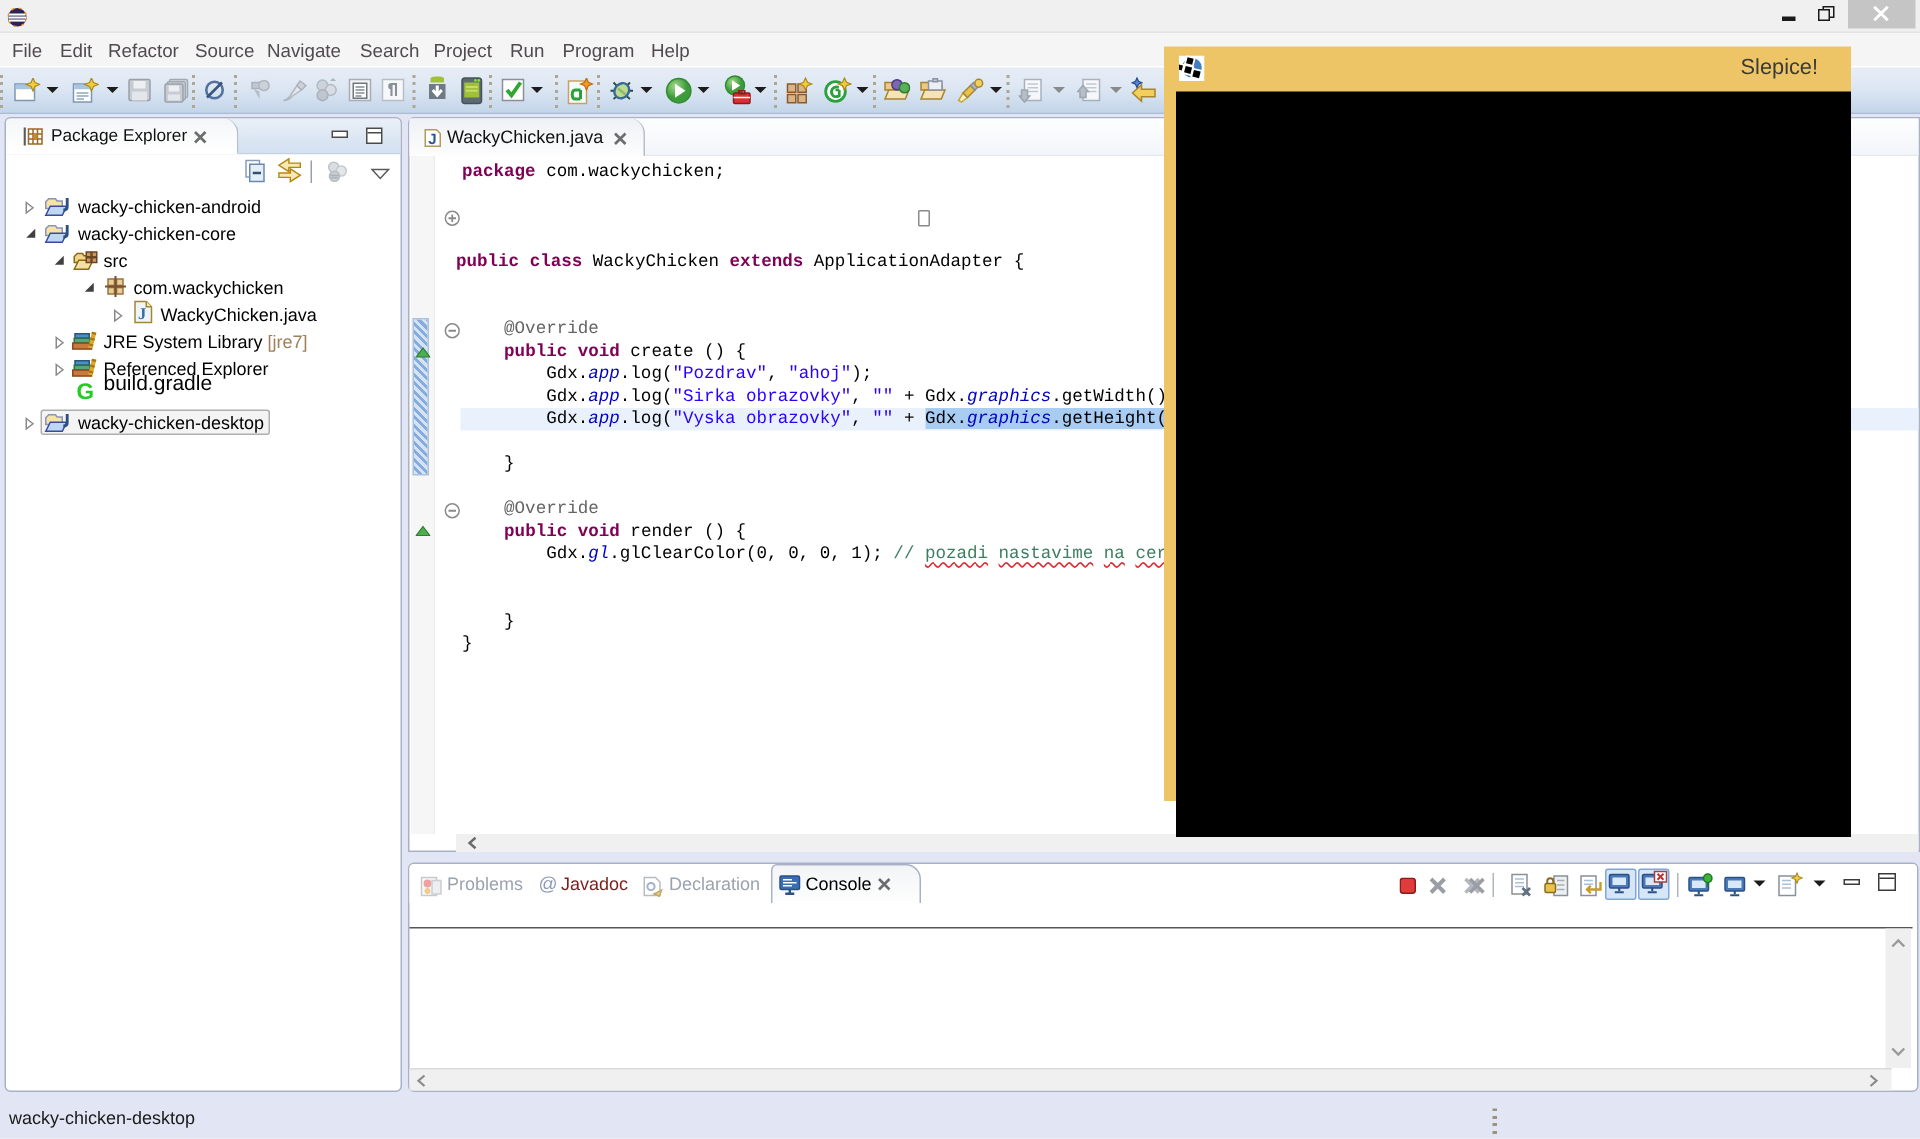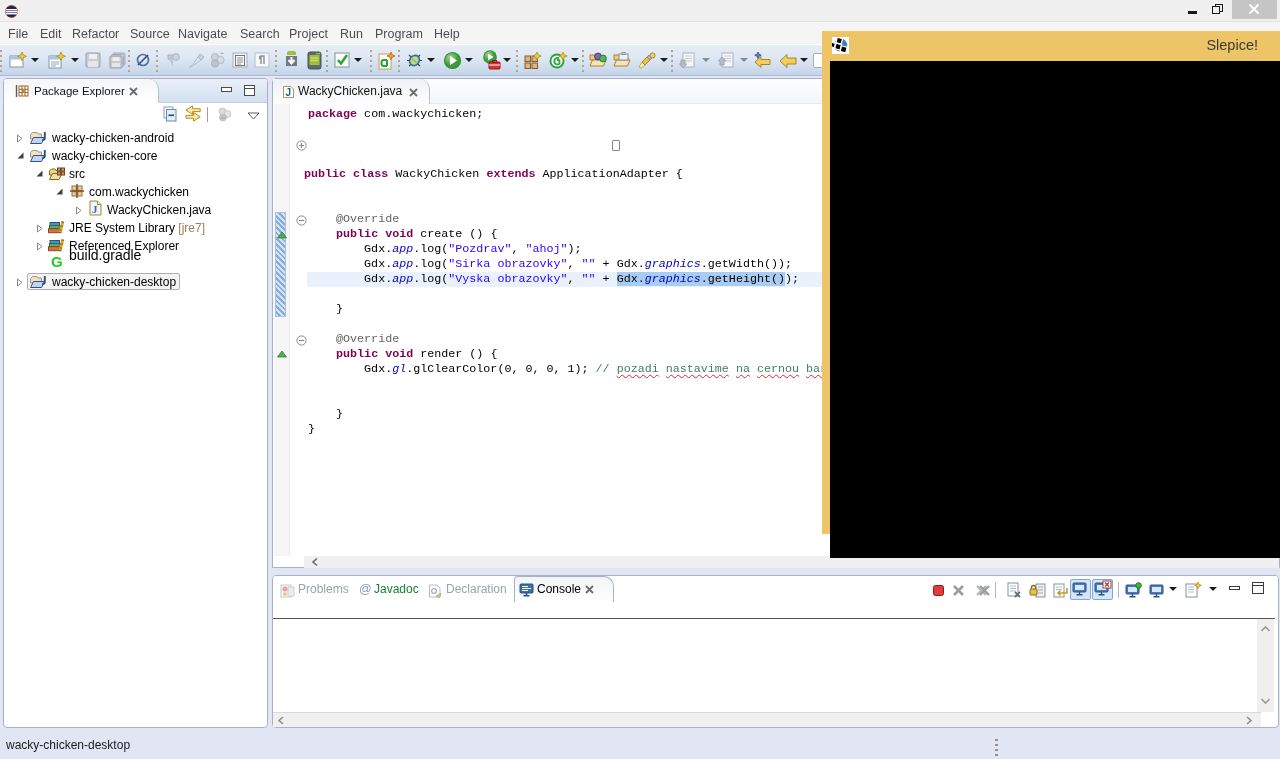--- a/index.html
+++ b/index.html
@@ -540,21 +540,21 @@
   <div class="abs" style="left:7px;top:8px;opacity:.65">
       <svg width="15" height="15">
         <rect x="1" y="1" width="10" height="12" fill="#F2F3F5" stroke="#A8AEB6"></rect>
         <circle cx="5" cy="5" r="2.6" fill="#E87070"></circle>
         <circle cx="5" cy="10" r="2" fill="#E8B050"></circle>
         <rect x="8" y="3" width="6" height="9" fill="#E3E6EA" stroke="#B0B6BC"></rect>
       </svg>
     </div>
   <div class="abs" style="left:25px;top:6px;font-size:12px;color:#9BA3AF">Problems</div>
   <div class="abs" style="left:86px;top:6px;font-size:12.5px;color:#8E9AB5">@</div>
-  <div class="abs" style="left:101px;top:6px;font-size:12px;color:#15803d">Javadoc</div>
+  <div class="abs" style="left:101px;top:6px;font-size:12px;color:#7f1d1d">Javadoc</div>
   <div class="abs" style="left:155px;top:8px;opacity:.7">
       <svg width="16" height="15">
         <path d="M1.5 1 H9 L12 4 V13 H1.5 Z" fill="#fff" stroke="#9aa0aa"></path>
         <circle cx="6" cy="7" r="2.4" fill="none" stroke="#7A90B8" stroke-width="1.3"></circle>
         <path d="M8 12 L13 9.5 L11.5 13.5 Z" fill="#E8C34C" stroke="#A8842C"></path>
       </svg>
     </div>
   <div class="abs" style="left:173px;top:6px;font-size:12px;color:#9BA3AF">Declaration</div>
   <div class="abs" style="left:241px;top:0;width:100px;height:26px;background:linear-gradient(#F2F4F6,#FEFEFE);border:1px solid #A8B2C4;border-bottom:none;border-radius:4px 10px 0 0"></div>
   <div class="abs" style="left:246px;top:7px">
@@ -669,21 +669,21 @@
     <svg width="988" height="15">
         <path d="M10 4 L6 7.5 L10 11" stroke="#8a8a8a" stroke-width="1.5" fill="none"></path>
         <path d="M974 4 L978 7.5 L974 11" stroke="#8a8a8a" stroke-width="1.5" fill="none"></path>
       </svg>
   </div>
 </div>
 
 <div class="abs" style="left:6px;top:738px;font-size:12px;color:#1a1a1a">wacky-chicken-desktop</div>
 <div class="abs" style="left:995px;top:739px;width:2.5px;height:19px;background-image:repeating-linear-gradient(#9A9180 0 2px,transparent 2px 5px)"></div>
 
-<div class="abs" style="left:822px;top:31px;width:458px;height:503px;background:#EEC566">
+<div class="abs" style="left:776px;top:31px;width:458px;height:503px;background:#EEC566">
   <div class="abs" style="left:10px;top:6px">
       <svg width="17" height="17">
         <rect width="17" height="17" fill="#fff"></rect>
         <circle cx="8.6" cy="8.2" r="6.6" fill="#4080C0"></circle>
         <path d="M2 13 Q8 17 13 13 L8 15 Z" fill="#fff"></path>
         <g transform="rotate(14 8.5 8.5)">
           <rect x="3.4" y="1.4" width="5.4" height="5.4" fill="#000" stroke="#fff" stroke-width="1.2"></rect>
           <rect x="-1.6" y="7.6" width="4.6" height="4.6" fill="#000" stroke="#fff" stroke-width="1.2"></rect>
           <rect x="3.6" y="7.4" width="5.6" height="5.6" fill="#000" stroke="#fff" stroke-width="1.2"></rect>
           <rect x="9.6" y="8.6" width="5.8" height="5.8" fill="#000" stroke="#fff" stroke-width="1.2"></rect>

